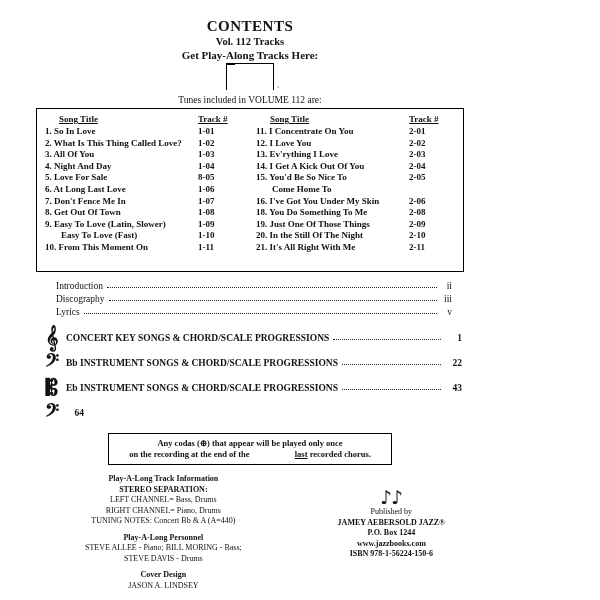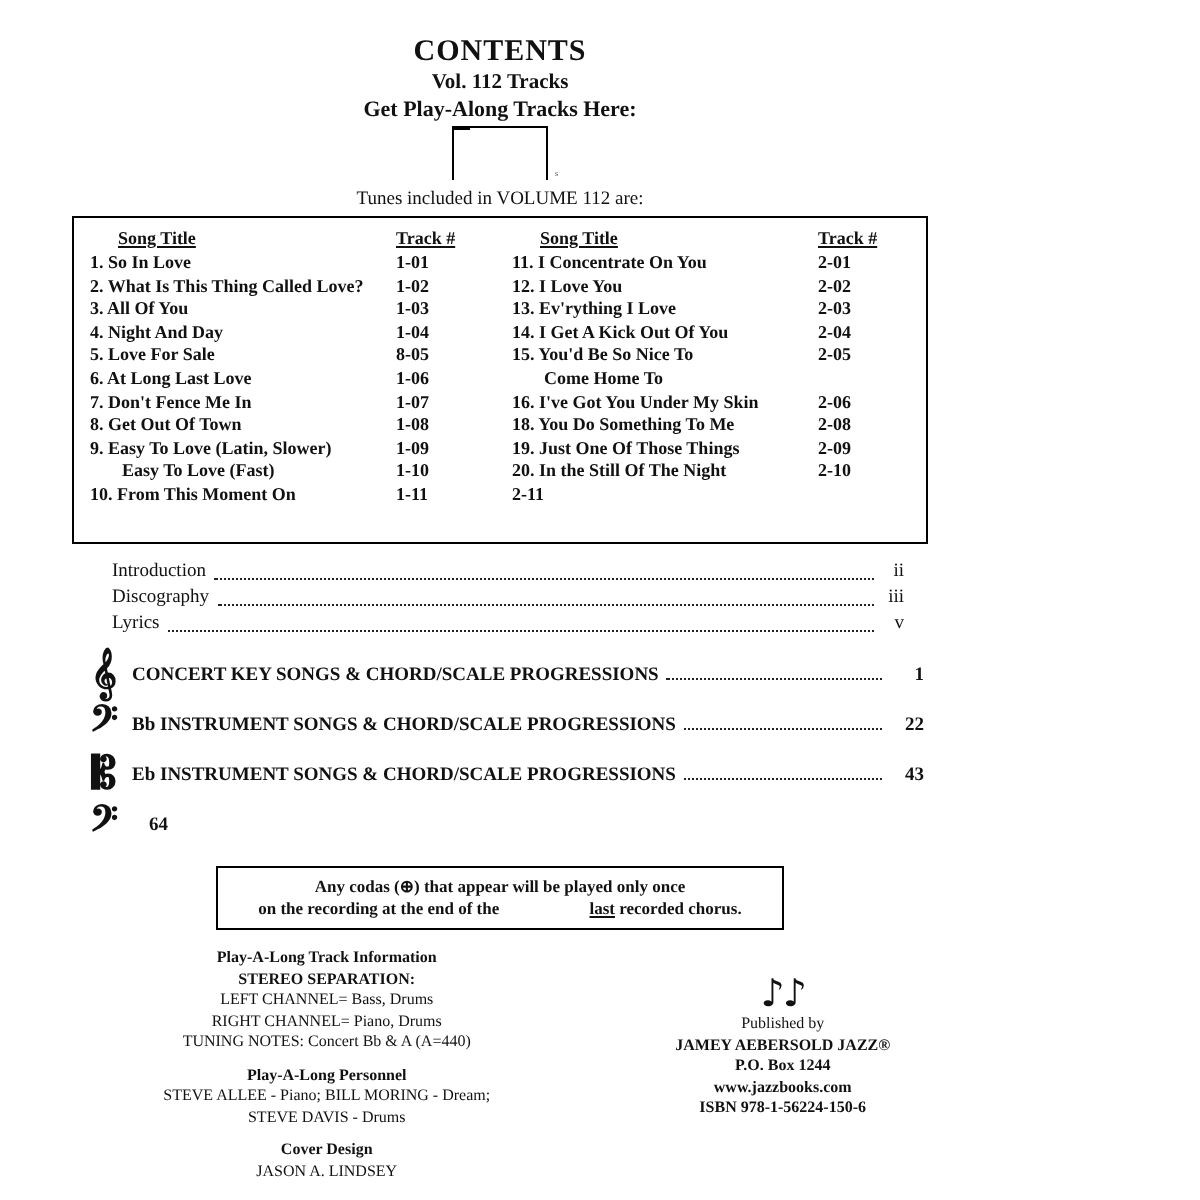--- a/index.html
+++ b/index.html
@@ -93,21 +93,21 @@
     font-weight:bold;
   }
   .srow .sname{flex:1;}
   .srow .strk{width:46px;text-align:left;}
   .srow.cont .sname{padding-left:16px;}
   .toc{
     margin:8px 26px 2px 34px;
   }
   .tocrow{
     display:flex;
-    align-items:flex-end;
+    align-items:flex-start;
     font-size:9.5px;
     line-height:13px;
   }
   .tocrow .lbl{white-space:nowrap;}
   .tocrow .dots{
     flex:1;
     border-bottom:1.3px dotted #222;
     margin:0 3px 3px 4px;
     height:7px;
   }
@@ -280,20 +280,21 @@
           </div>
         <div class="srow">
             <div class="sname">19. Just One Of Those Things</div>
             <div class="strk">2-09</div>
           </div>
         <div class="srow">
             <div class="sname">20. In the Still Of The Night</div>
             <div class="strk">2-10</div>
           </div>
         <div class="srow">
+            <div class="sname">21. It's All Right With Me</div>
             <div class="strk">2-11</div>
           </div>
       </div>
     </div>
   </div>
 
   <div class="toc">
     <div class="tocrow">
       <div class="lbl">Introduction</div>
       <div class="dots"></div>
@@ -343,21 +344,21 @@
 
   <div class="lower">
     <div class="lcol">
       <div class="b">Play-A-Long Track Information</div>
       <div class="b">STEREO SEPARATION:</div>
       <div>LEFT CHANNEL= Bass, Drums</div>
       <div>RIGHT CHANNEL= Piano, Drums</div>
       <div>TUNING NOTES: Concert Bb &amp; A (A=440)</div>
       <div style="height:6px"></div>
       <div class="b">Play-A-Long Personnel</div>
-      <div>STEVE ALLEE - Piano; BILL MORING - Dream;</div>
+      <div>STEVE ALLEE - Piano; BILL MORING - Bass;</div>
       <div>STEVE DAVIS - Drums</div>
       <div style="height:6px"></div>
       <div class="b">Cover Design</div>
       <div>JASON A. LINDSEY</div>
     </div>
     <div class="rcol">
       <div class="logo">♪♪</div>
       <div>Published by</div>
       <div class="b"><span>JAMEY AEBERSOLD JAZZ</span><span>®</span></div>
       <div class="b">P.O. Box 1244</div>

